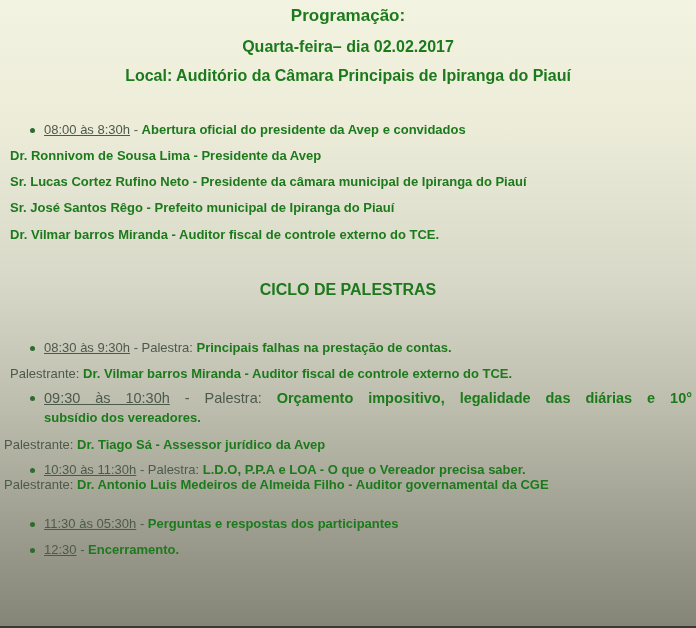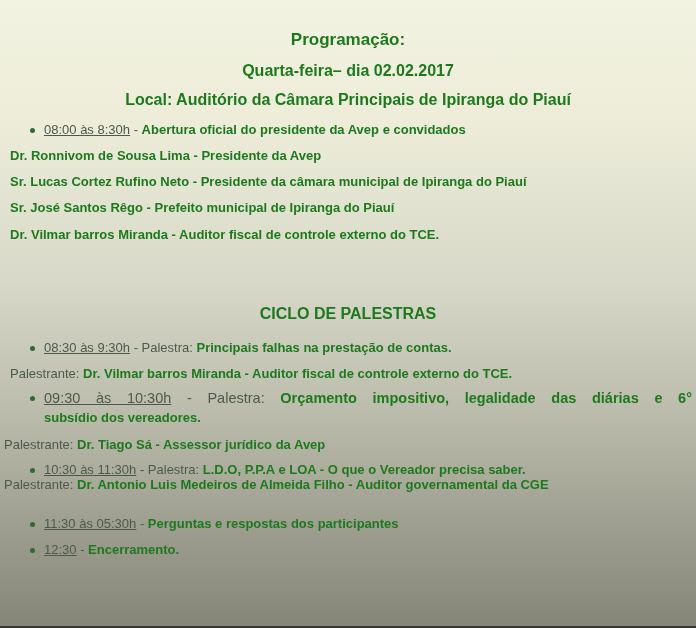--- a/index.html
+++ b/index.html
@@ -3,21 +3,21 @@
   <meta charset="utf-8">
   <style>
     html, body { margin: 0; padding: 0; }
     body {
       width: 696px; height: 628px; overflow: hidden; position: relative;
       background: linear-gradient(to bottom, #f3f3e1 0%, #ececd9 20%, #d8d8c8 45%, #bdbdad 65%, #a1a193 82%, #858577 100%);
       font-family: "Liberation Sans", sans-serif;
       color: #1c7a1c;
     }
     .bottom-bar { position: absolute; left: 0; right: 0; bottom: 0; height: 2px; background: #3a3a33; }
-    .center { position: absolute; left: 0; width: 696px; text-align: center; font-weight: bold; color: #1c7a1c; margin-top: 24px; }
+    .center { position: absolute; left: 0; width: 696px; text-align: center; font-weight: bold; color: #1c7a1c; }
     .title { top: 6px; font-size: 17px; }
     .date { top: 38px; font-size: 16px; }
     .local { top: 67px; font-size: 16px; }
     .line { position: absolute; font-size: 13px; white-space: nowrap; font-weight: bold; color: #1c7a1c; }
     .gray { color: #4c5a4c; font-weight: normal; }
     .time { color: #4c5a4c; font-weight: normal; text-decoration: underline; }
     .bullet { position: absolute; width: 5px; height: 5px; border-radius: 50%; background: #2e6b2e; }
     .section { top: 281px; font-size: 16px; }
     .justify { position: absolute; left: 44px; width: 648px; font-size: 14.5px; text-align: justify; text-align-last: justify; color: #1c7a1c; font-weight: bold; }
   </style>
@@ -42,21 +42,21 @@
 <span class="bullet" style="left:30px; top:346px;"></span>
 <div class="line" style="left:44px; top:340px;">
   <span class="time">08:30 às 9:30h</span><span class="gray"> - Palestra: </span><span>Principais falhas na prestação de contas.</span>
 </div>
 <div class="line" style="left:10px; top:366px;">
   <span class="gray">Palestrante: </span><span>Dr. Vilmar barros Miranda - Auditor fiscal de controle externo do TCE.</span>
 </div>
 
 <span class="bullet" style="left:30px; top:396px;"></span>
 <div class="justify" style="top:390px;">
-  <span class="time">09:30 às 10:30h</span><span class="gray"> - Palestra: </span><span>Orçamento impositivo, legalidade das diárias e 6°</span>
+  <span class="time">09:30 às 10:30h</span><span class="gray"> - Palestra: </span><span>Orçamento impositivo, legalidade das diárias e 10°</span>
 </div>
 <div class="line" style="left:44px; top:410px;text-align:center;">subsídio dos vereadores.</div>
 <div class="line" style="left:4px; top:437px;">
   <span class="gray">Palestrante: </span><span>Dr. Tiago Sá - Assessor jurídico da Avep</span>
 </div>
 
 <span class="bullet" style="left:30px; top:468px;"></span>
 <div class="line" style="left:44px; top:462px;">
   <span class="time">10:30 às 11:30h</span><span class="gray"> - Palestra: </span><span>L.D.O, P.P.A e LOA - O que o Vereador precisa saber.</span>
 </div>

